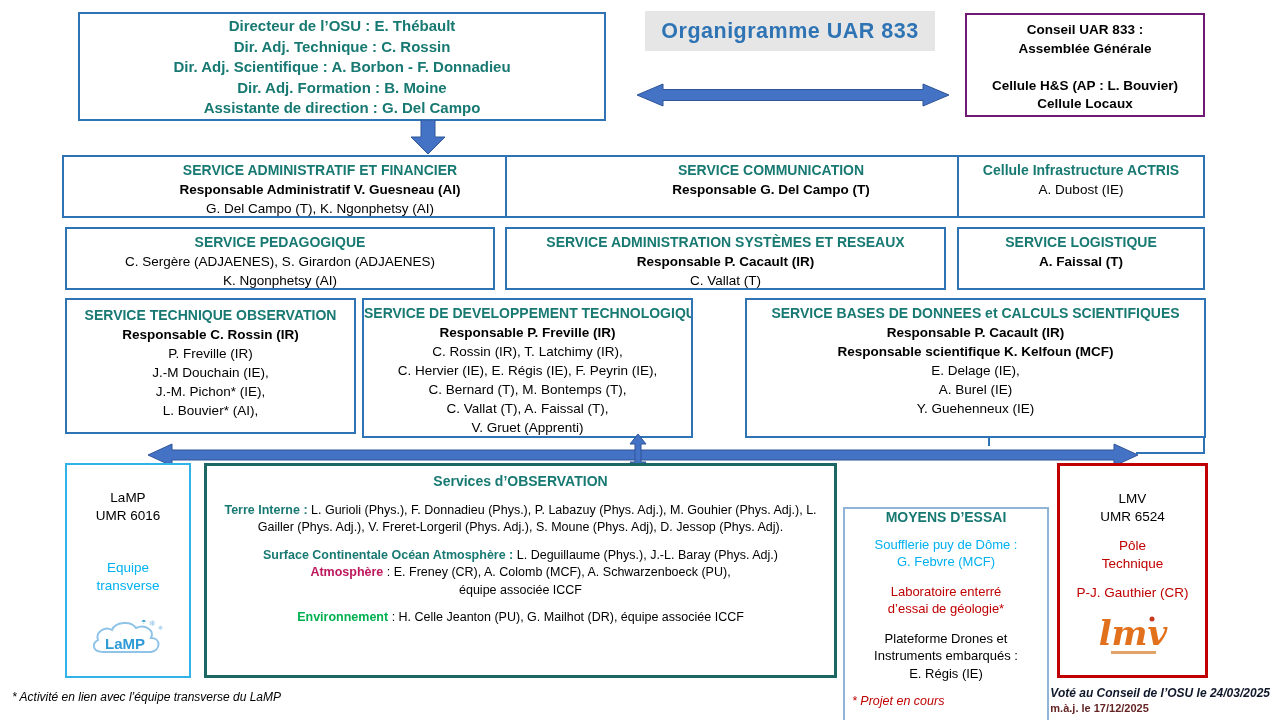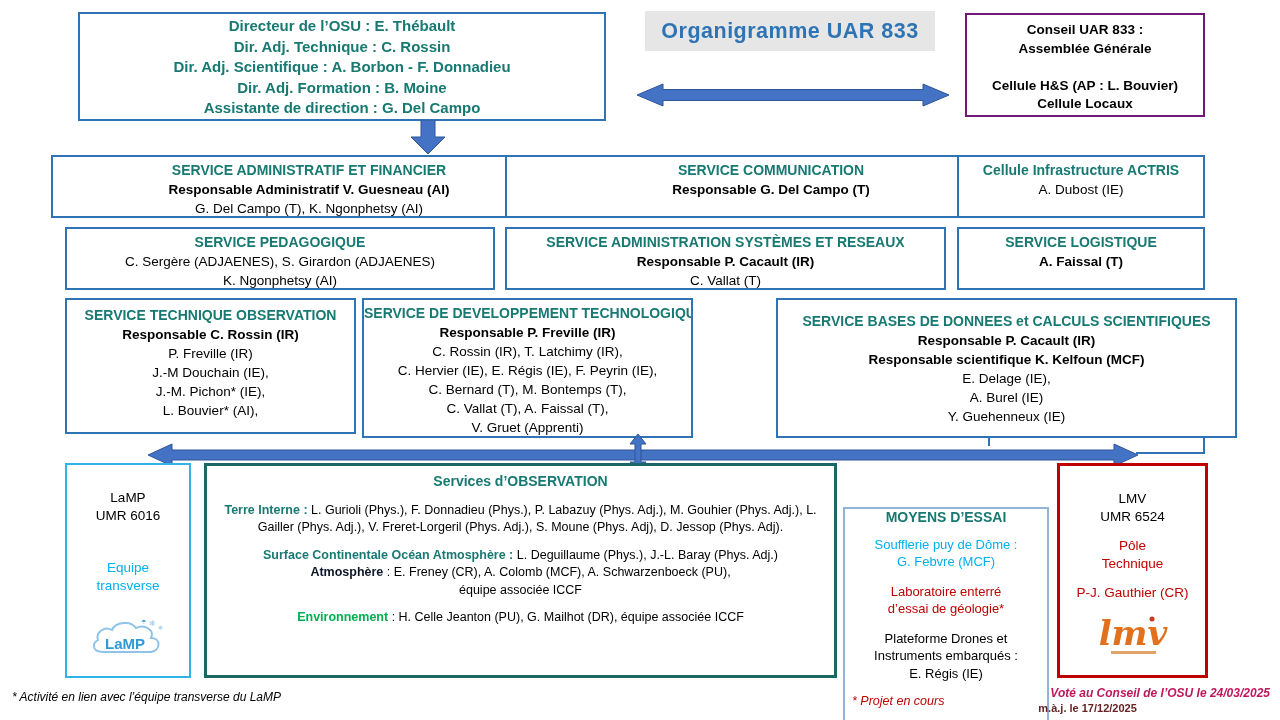--- a/index.html
+++ b/index.html
@@ -17,41 +17,41 @@
   .b-dred{border:3px solid #C00000;}
   
   .s-dteal{color:#177972;font-weight:700;font-size:15px;}
   .s-tealhead{color:#177972;font-weight:700;font-size:14px;}
   .s-teal{color:#177972;font-weight:700;}
   .s-b{font-weight:700;}
   .s-p{}
   .s-red{color:#C00000;font-weight:700;}
   .s-redp{color:#C00000;}
   .s-redi{color:#C00000;font-style:italic;margin-top:37px;}
-  .s-blue{color:#0f172a;font-weight:700;}
+  .s-blue{color:#be185d;font-weight:700;}
   .s-bluep{color:#00B0F0;}
   .s-green{color:#00B050;font-weight:700;}
   .s-i{font-style:italic;}
-  .s-marooni{color:#be185d;font-weight:700;font-style:italic;font-size:12px;margin-left:12px;}
+  .s-marooni{color:#0f172a;font-weight:700;font-style:italic;font-size:12px;}
   .s-maroonb{color:#632423;font-weight:700;font-size:11px;text-align:right;}
   
   #director{left:78px;top:12px;width:528px;height:109px;padding-top:2px;font-size:15px;line-height:20.5px;}
   #page-title{position:absolute;left:645px;top:11px;width:290px;height:40px;background:#E7E6E6;
      color:#2E74B5;font-weight:700;font-size:21.5px;line-height:40px;text-align:center;letter-spacing:.5px;}
   #conseil{left:965px;top:13px;width:240px;height:104px;padding-top:6px;font-size:13.5px;line-height:18.5px;font-weight:700;}
   .rowbox{padding-top:4px;font-size:13.5px;line-height:19px;}
-  #admin-fin{left:51px;top:155px;width:516px;height:63px;}
+  #admin-fin{left:62px;top:155px;width:516px;height:63px;}
   #communication{left:505px;top:155px;width:532px;height:63px;}
   #actris{left:957px;top:155px;width:248px;height:63px;}
   #pedagogique{left:65px;top:227px;width:430px;height:63px;}
   #sysres{left:505px;top:227px;width:441px;height:63px;}
   #logistique{left:957px;top:227px;width:248px;height:63px;}
   #tech-obs{left:65px;top:298px;width:291px;height:136px;padding-top:6px;font-size:13.5px;line-height:19px;}
   #dev-tech{left:362px;top:298px;width:331px;height:140px;padding-top:4px;font-size:13.5px;line-height:19px;}
-  #bdd{left:745px;top:298px;width:461px;height:140px;padding-top:12px;font-size:13.5px;line-height:19px;margin-left:31px;}
+  #bdd{left:745px;top:298px;width:461px;height:140px;padding-top:4px;font-size:13.5px;line-height:19px;}
   #lamp{left:65px;top:463px;width:126px;height:215px;padding-top:24px;font-size:13.5px;line-height:17.5px;}
   #services-obs{left:204px;top:463px;width:633px;height:215px;padding-top:7px;font-size:12.5px;line-height:17.5px;}
   #moyens{left:843px;top:463px;width:206px;height:215px;font-size:13px;line-height:17.5px;margin-top:44px;}
   #lmv{left:1057px;top:463px;width:151px;height:215px;padding-top:24px;font-size:13.5px;line-height:17.5px;}
   
   .conn{position:absolute;background:#2E74B5;}
   #conn-bdd{left:988px;top:437px;width:2px;height:9px;}
   #elbow-v{left:1203px;top:437px;width:2px;height:17px;}
   #elbow-h{left:1136px;top:452px;width:69px;height:2px;}
   .arrow{position:absolute;}

